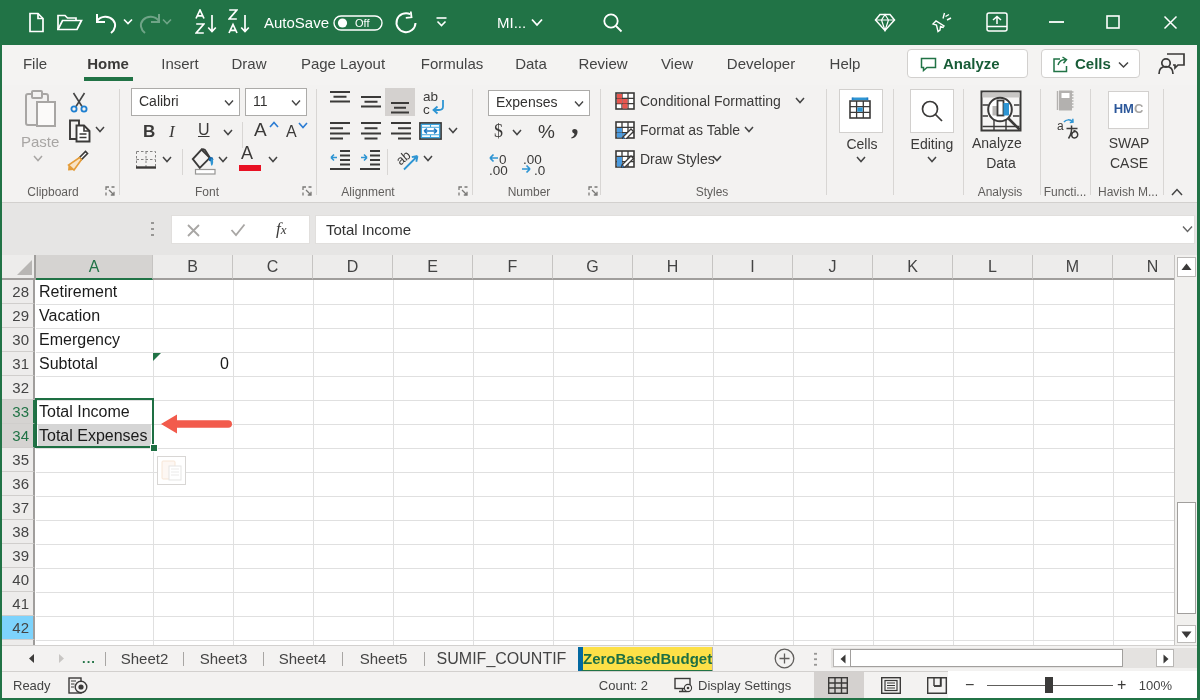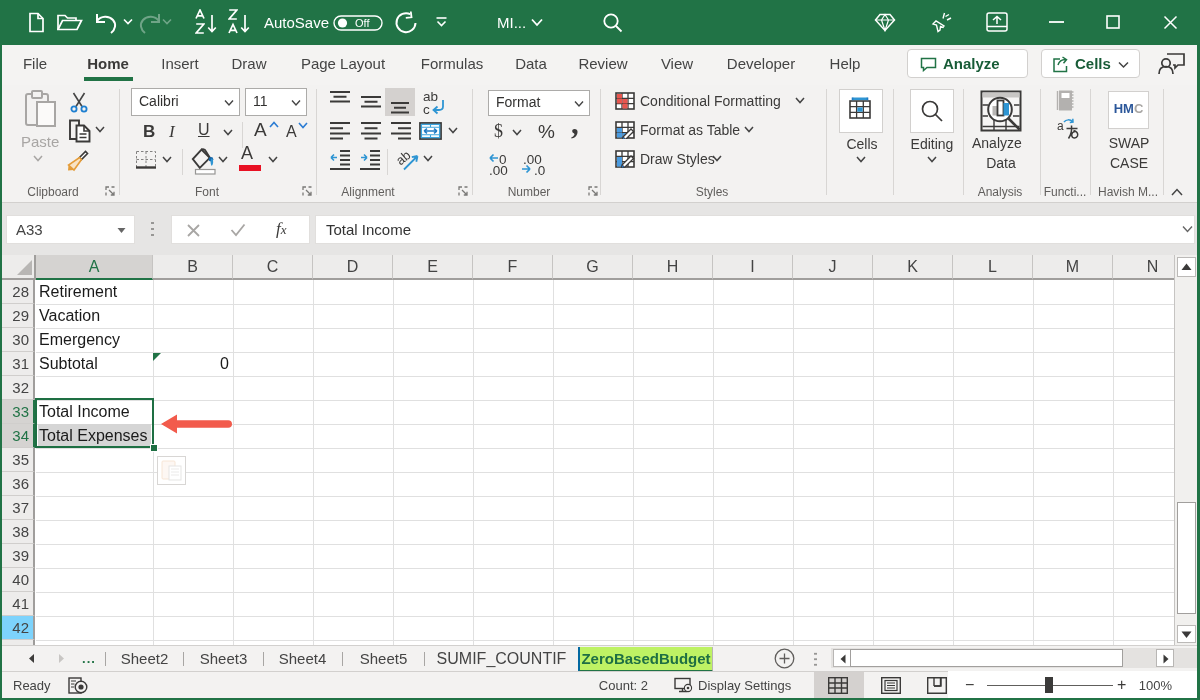--- a/index.html
+++ b/index.html
@@ -315,21 +315,21 @@
       <path d="M1 1 L5 5.5 L9 1" fill="none" stroke="#444" stroke-width="1.5"></path>
     </svg>
 <div class="glabel" style="left:306px;">Alignment</div>
 <svg class="glaunch" style="left:456px">
       <path d="M1 4 V1 H4 M6.5 1 H9.5 M1 6.5 V9.5" fill="none" stroke="#7A7977" stroke-width="1.3"></path>
       <path d="M4 4 L9 9 M9 5.8 V9 H5.8" fill="none" stroke="#7A7977" stroke-width="1.3"></path>
     </svg>
 <div class="gsep" style="left:470px"></div>
 
 <div class="combo" style="left:486px;top:5px;width:102px;height:26px;">
-      <span style="position:absolute;left:7px;top:3px">Format</span>
+      <span style="position:absolute;left:7px;top:3px">Expenses</span>
       <svg style="position:absolute;right:5px;top:9px" width="10" height="8" viewBox="0 0 10 8">
         <path d="M1 1.5 L5 6 L9 1.5" fill="none" stroke="#444" stroke-width="1.4"></path>
       </svg>
     </div>
 <div class="rlabel" style="left:492px;top:36px;font-size:18px;font-family:'Liberation Serif',serif">$</div>
 <svg class="icon" style="left:510px;top:44px" width="10" height="7" viewBox="0 0 10 7">
       <path d="M1 1 L5 5.5 L9 1" fill="none" stroke="#444" stroke-width="1.5"></path>
     </svg>
 <div class="rlabel" style="left:536px;top:36px;font-size:19px">%</div>
 <div class="rlabel" style="left:569px;top:21px;font-size:31px;font-weight:bold;font-family:'Liberation Serif',serif">,</div>
@@ -447,26 +447,20 @@
 <div style="position:absolute;left:1106px;top:16px;width:41px;text-align:center;font-size:13px;font-weight:bold;color:#2B579A;letter-spacing:0">HM<span style="color:#A8A6A4">C</span></div>
 <div class="rlabel" style="left:1098px;top:50px;width:58px;text-align:center">SWAP</div>
 <div class="rlabel" style="left:1098px;top:70px;width:58px;text-align:center">CASE</div>
 <div class="glabel" style="left:1066px;">Havish M...</div>
 <div class="gsep" style="left:1161px"></div>
 <svg class="icon" style="left:1169px;top:103px" width="12" height="8" viewBox="0 0 12 8">
       <path d="M1 7 L6 1.5 L11 7" fill="none" stroke="#444" stroke-width="1.5"></path>
     </svg>
 </div>
 <div class="abs" id="fxbar">
-<div class="whitebox" style="left:4px;top:12px;width:129px;height:29px;">
-      <span style="position:absolute;left:9px;top:5px;font-size:15px;color:#444">A33</span>
-      <svg style="position:absolute;left:110px;top:11px" width="9" height="7" viewBox="0 0 9 7">
-        <path d="M0.5 1 L4.5 6 L8.5 1" fill="#666"></path>
-      </svg>
-    </div>
 <div style="position:absolute;left:149px;top:17px;width:3px;height:19px;background-image:radial-gradient(circle, #979694 1.2px, transparent 1.3px);background-size:3px 6px;"></div>
 <div class="whitebox" style="left:169px;top:12px;width:139px;height:29px;">
 <svg style="position:absolute;left:14px;top:7px" width="15" height="15" viewBox="0 0 15 15">
         <path d="M2 2 L13 13 M13 2 L2 13" stroke="#A8A6A4" stroke-width="1.8"></path>
       </svg>
 <svg style="position:absolute;left:58px;top:7px" width="16" height="14" viewBox="0 0 16 14">
         <path d="M1.5 7 L6 12 L14.5 1.5" fill="none" stroke="#A8A6A4" stroke-width="1.8"></path>
       </svg>
 <span style="position:absolute;left:104px;top:3px;font-style:italic;font-size:17px;color:#3B3A39;font-family:'Liberation Serif',serif">f<span style="font-size:13px">x</span></span>
 </div>
@@ -598,21 +592,21 @@
 <div class="ssep" style="left:103px"></div>
 <div class="stab" style="left:104px;width:77px;font-size:15px">Sheet2</div>
 <div class="ssep" style="left:181px"></div>
 <div class="stab" style="left:182px;width:79px;font-size:15px">Sheet3</div>
 <div class="ssep" style="left:261px"></div>
 <div class="stab" style="left:261px;width:79px;font-size:15px">Sheet4</div>
 <div class="ssep" style="left:340px"></div>
 <div class="stab" style="left:341px;width:81px;font-size:15px">Sheet5</div>
 <div class="ssep" style="left:422px"></div>
 <div class="stab" style="left:423px;width:153px;font-size:16px">SUMIF_COUNTIF</div>
-<div class="stab" style="left:576px;width:135px;background:#bef264;border-left:2px solid #0369a1;border-right:1px solid #B8B6B4;border-bottom:2px solid #217346;color:#1E6F43;font-weight:bold;height:25px;font-size:15px">ZeroBasedBudget</div>
+<div class="stab" style="left:576px;width:135px;background:#fde047;border-left:5px solid #0369a1;border-right:1px solid #B8B6B4;border-bottom:2px solid #217346;color:#1E6F43;font-weight:bold;height:25px;font-size:15px">ZeroBasedBudget</div>
 <svg style="position:absolute;left:772px;top:2px" width="21" height="21" viewBox="0 0 21 21">
       <circle cx="10.5" cy="10.5" r="9.3" fill="none" stroke="#605E5C" stroke-width="1.3"></circle>
       <path d="M10.5 5.5 V15.5 M5.5 10.5 H15.5" stroke="#605E5C" stroke-width="1.3"></path>
     </svg>
 <div style="position:absolute;left:812px;top:5px;width:3px;height:16px;background-image:radial-gradient(circle, #979694 1.2px, transparent 1.3px);background-size:3px 5.5px;"></div>
 <div style="position:absolute;left:829px;top:2px;width:366px;height:20px;background:#E4E2E0"></div>
 <div style="position:absolute;left:831px;top:3px;width:18px;height:18px;background:#fff;border:1px solid #B8B6B4">
       <svg style="position:absolute;left:5px;top:4px" width="8" height="10" viewBox="0 0 8 10">
         <path d="M6.5 0.5 L1.5 5 L6.5 9.5 Z" fill="#3B3A39"></path>
       </svg>

